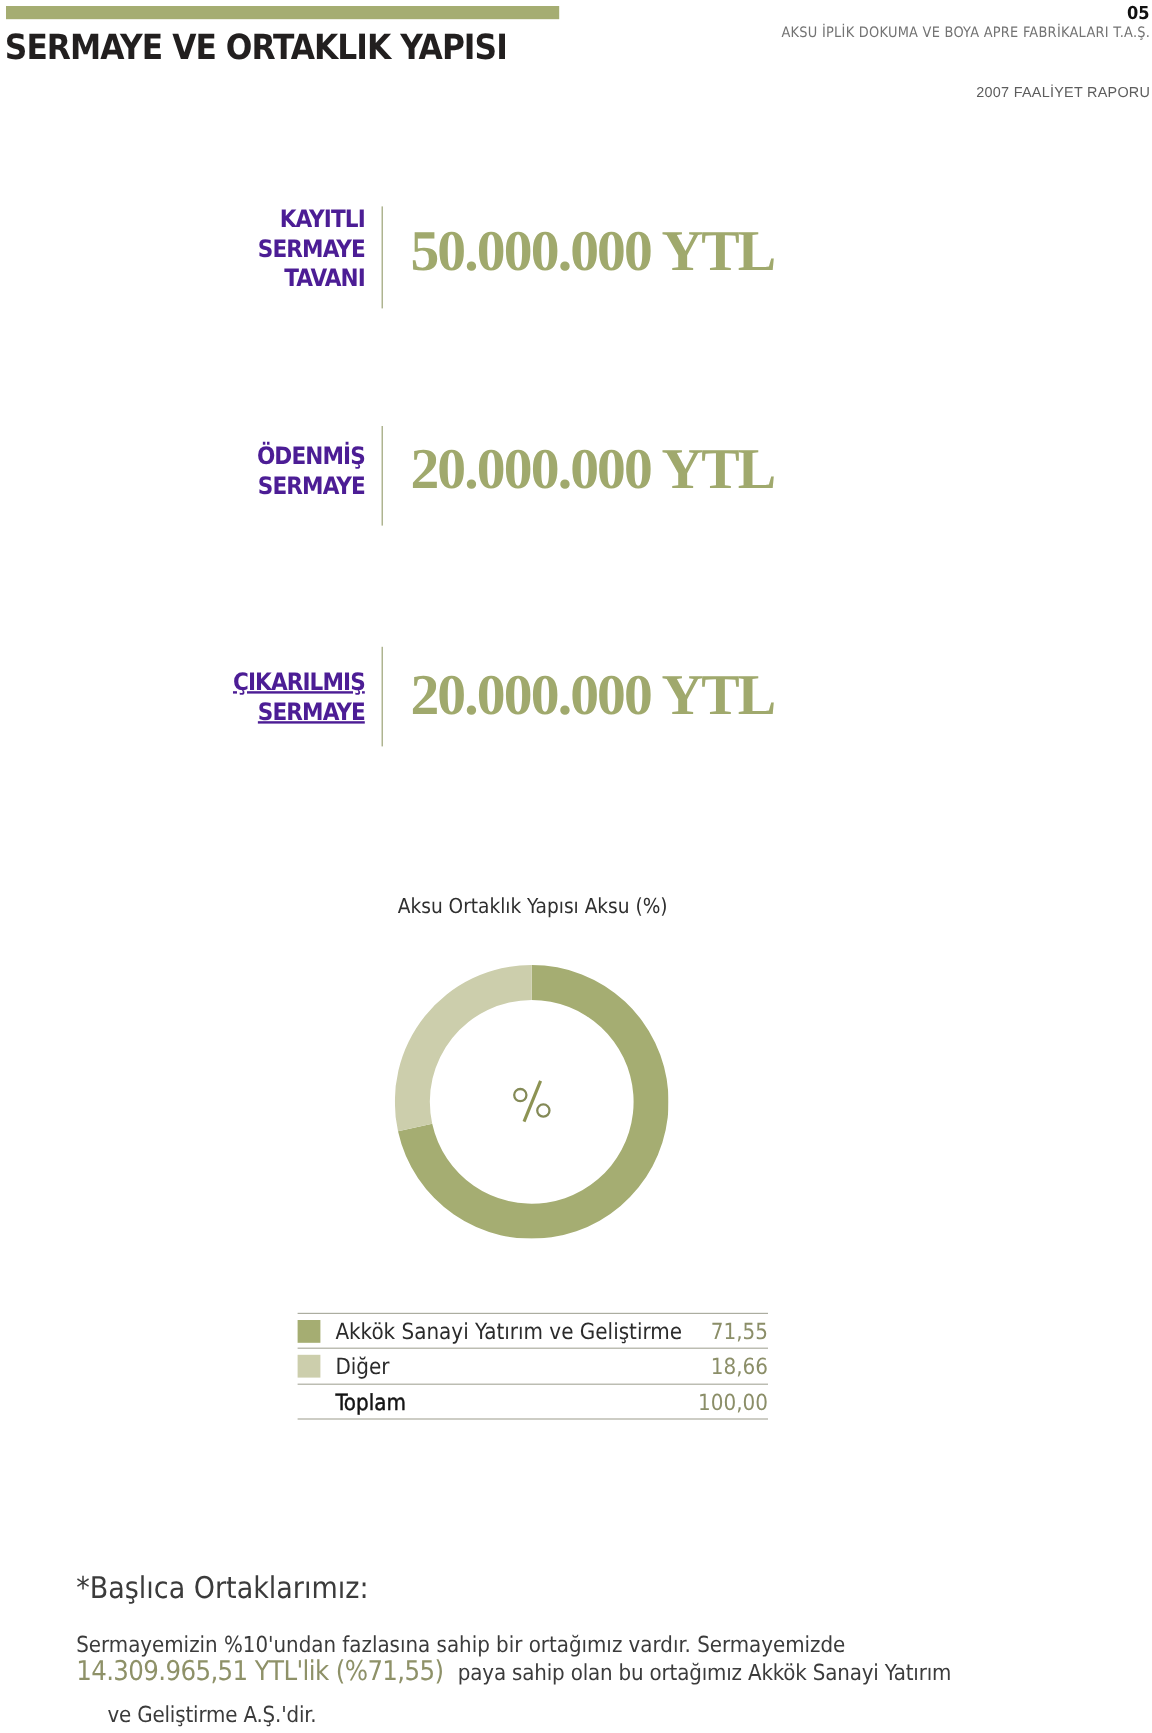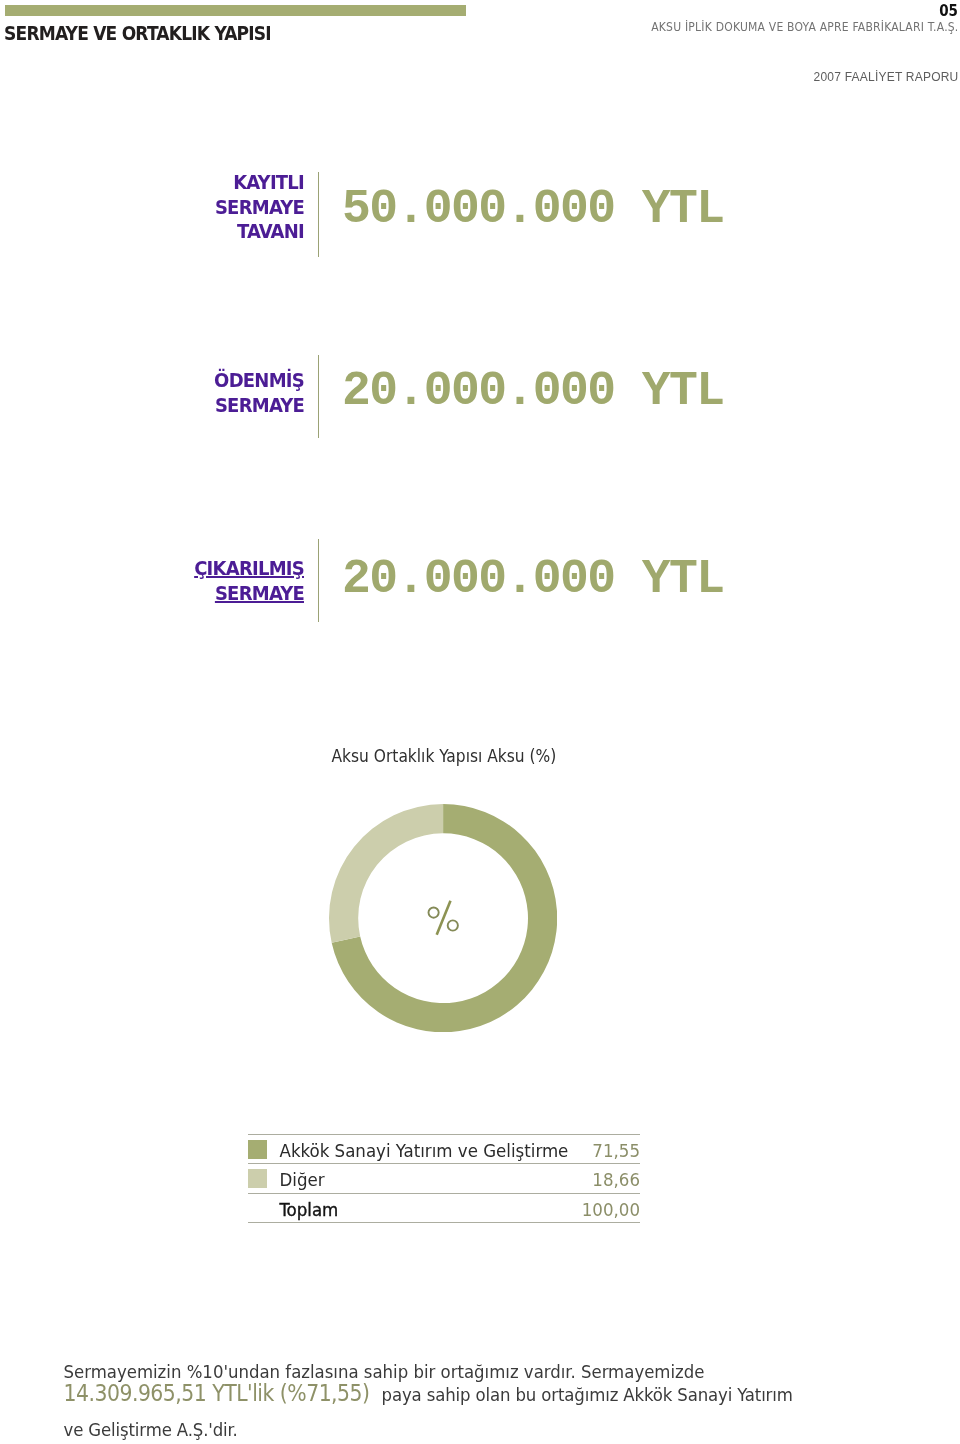--- a/index.html
+++ b/index.html
@@ -2,51 +2,51 @@
 <html><head>
 <meta charset="utf-8">
 <title>Sermaye ve Ortaklık Yapısı</title>
 <style>
   html,body{margin:0;padding:0;}
   body{width:960px;height:1444px;background:#ffffff;font-family:"DejaVu Sans",sans-serif;-webkit-font-smoothing:antialiased;overflow:hidden;position:relative;}
   .page{position:absolute;inset:0;transform:translateZ(0);}
 
   
   .hdr-bar{position:absolute;left:5px;top:5px;width:460.5px;height:11.4px;background:#a5ad72;}
-  .hdr-title{position:absolute;left:4px;top:22px;font-family:"DejaVu Sans Condensed","DejaVu Sans",sans-serif;font-weight:bold;font-size:19px;letter-spacing:-0.8px;color:#221f1f;white-space:nowrap;}
+  .hdr-title{position:absolute;left:4px;top:22px;font-family:"DejaVu Sans Condensed","DejaVu Sans",sans-serif;font-weight:bold;font-size:29px;letter-spacing:-0.8px;color:#221f1f;white-space:nowrap;}
   .hdr-num{position:absolute;right:2px;top:2px;font-family:"DejaVu Sans Condensed","DejaVu Sans",sans-serif;font-weight:bold;font-size:15px;color:#111;white-space:nowrap;}
   .hdr-l1{position:absolute;right:1.5px;top:20px;font-family:"DejaVu Sans Condensed","DejaVu Sans",sans-serif;font-size:12px;letter-spacing:0.22px;color:#737373;white-space:nowrap;}
   .hdr-l2{position:absolute;right:1.5px;top:34px;font-family:Liberation Sans, sans-serif;font-size:12px;letter-spacing:0.22px;color:#5d5d5d;white-space:nowrap;margin-top:36px;}
 
   
   .cap .lbl{position:absolute;text-align:right;font-family:"DejaVu Sans Condensed","DejaVu Sans",sans-serif;font-weight:bold;font-size:20px;line-height:24.5px;color:#4c1d95;letter-spacing:-0.75px;}
   .cap .rule{position:absolute;width:1.3px;background:#9ba275;}
-  .cap .val{position:absolute;font-family:Liberation Mono, monospace;font-weight:bold;font-size:48px;letter-spacing:-1.55px;color:#a0a96d;white-space:nowrap;}
+  .cap .val{position:absolute;font-family:Liberation Serif, serif;font-weight:bold;font-size:48px;letter-spacing:-1.55px;color:#a0a96d;white-space:nowrap;}
 
   
   .chart-title{position:absolute;left:331.5px;top:745.5px;font-family:"DejaVu Sans Condensed","DejaVu Sans",sans-serif;font-size:17.2px;color:#2f2f2f;white-space:nowrap;}
   .donut{position:absolute;left:329.2px;top:803.8px;width:228.2px;height:228.4px;}
 
   
-  .legend{position:absolute;left:248px;top:1134px;width:392px;}
+  .legend{position:absolute;left:248px;top:1094px;width:392px;}
   .legend .row{position:relative;height:28.3px;border-bottom:1.1px solid #acada0;display:flex;align-items:center;}
   .legend .row.first{border-top:1.1px solid #acada0;}
   .sw{width:19px;height:19px;flex:0 0 19px;margin-left:0px;}
   .lname{margin-left:12.5px;position:relative;top:1.3px;font-family:"DejaVu Sans Condensed","DejaVu Sans",sans-serif;font-size:18.5px;color:#2b2b2b;}
   .lval{margin-left:auto;position:relative;top:1.3px;font-family:"DejaVu Sans Condensed","DejaVu Sans",sans-serif;font-size:18.5px;color:#8b8e68;}
   .legend .total .lname{color:#141414;margin-left:31.5px;-webkit-text-stroke:0.35px #141414;}
   .legend .total .lval{color:#8b8e68;}
 
   
   .note{position:absolute;left:0;top:0;width:960px;height:1444px;}
   .note .ln{position:absolute;left:63.5px;white-space:nowrap;font-family:"DejaVu Sans Condensed","DejaVu Sans",sans-serif;color:#3b3b3b;}
   .note .hd{top:1308.5px;font-size:25px;}
   .note .l1{top:1349px;font-size:18.4px;margin-top:12px;}
   .note .l2{top:1380px;font-size:18.4px;letter-spacing:-0.13px;}
-  .note .l3{top:1419px;font-size:18.4px;letter-spacing:-0.13px;}
+  .note .l3{top:1419px;font-size:18.4px;letter-spacing:-0.13px;margin-left:26px;}
   .note .big{font-size:22.7px;letter-spacing:-0.5px;color:#8e9168;padding-right:12px;}
 </style>
 </head>
 <body>
 
 <div class="page">
 
   <div class="hdr-bar"></div>
   <div class="hdr-title">SERMAYE VE ORTAKLIK YAPISI</div>
   <div class="hdr-num">05</div>
@@ -106,18 +106,19 @@
       <span class="lname">Diğer</span>
       <span class="lval">18,66</span>
     </div>
     <div class="row total">
       <span class="lname">Toplam</span>
       <span class="lval">100,00</span>
     </div>
   </div>
 
   <div class="note">
+    <div class="ln hd">*Başlıca Ortaklarımız:</div>
     <div class="ln l1">Sermayemizin %10'undan fazlasına sahip bir ortağımız vardır. Sermayemizde</div>
     <div class="ln l2"><span class="big">14.309.965,51 YTL'lik (%71,55)</span><span>paya sahip olan bu ortağımız Akkök Sanayi Yatırım</span></div>
     <div class="ln l3">ve Geliştirme A.Ş.'dir.</div>
   </div>
 
 </div>
 
 </body></html>

